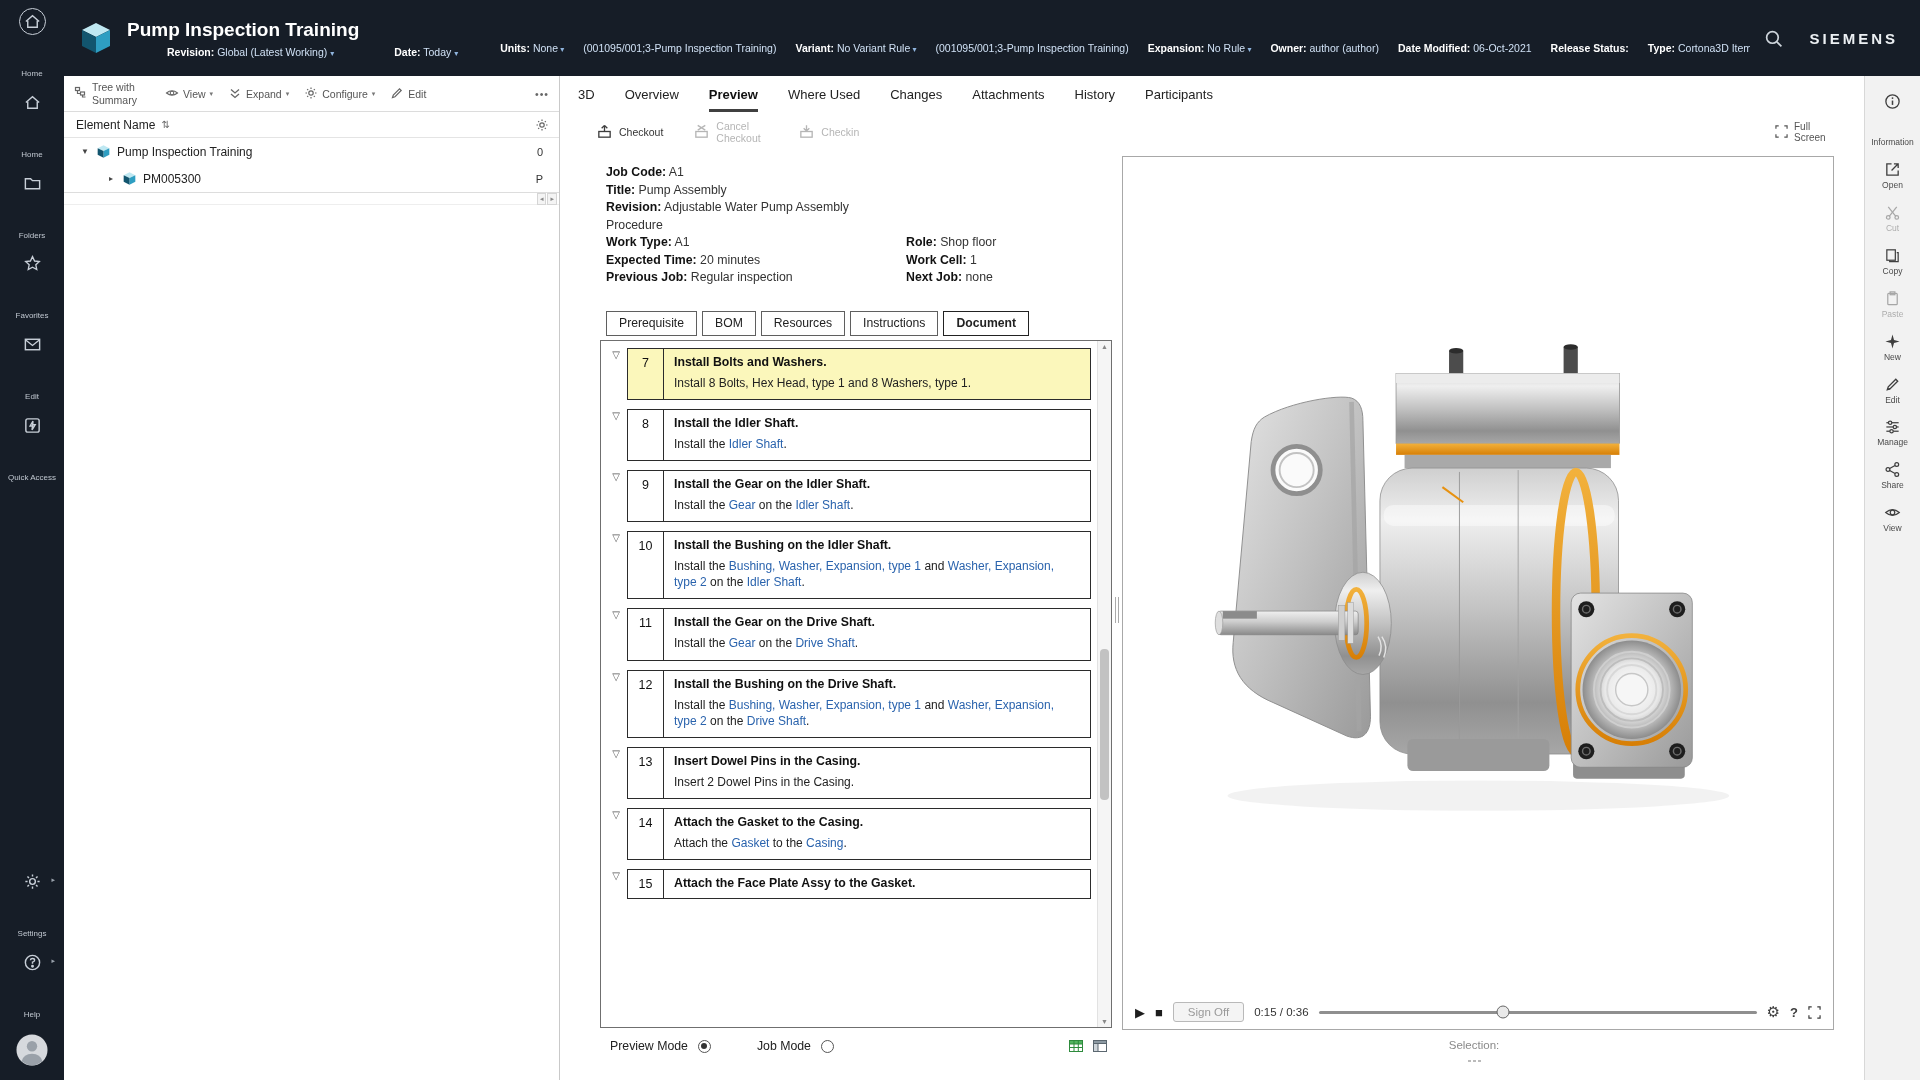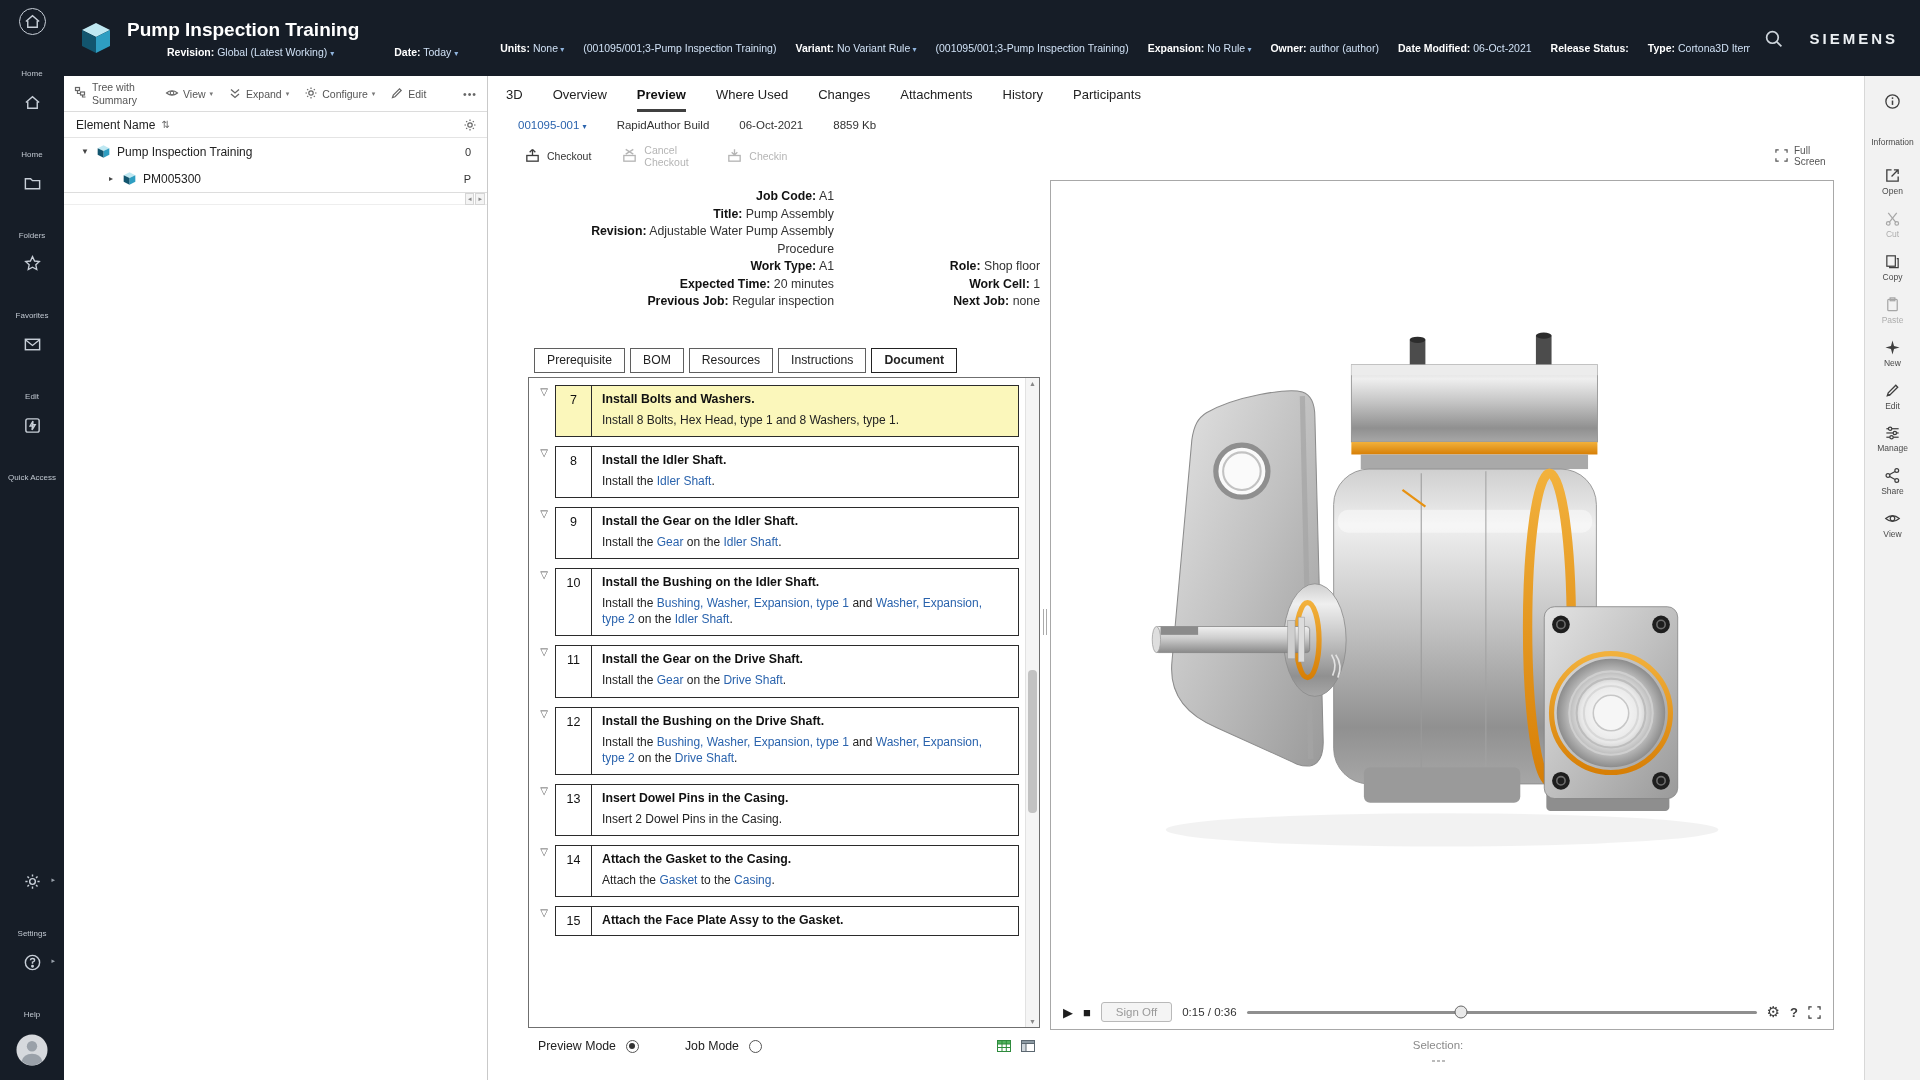--- a/index.html
+++ b/index.html
@@ -33,21 +33,21 @@
   .hfields{display:flex;gap:19px;margin-left:42px;margin-top:20px;font-size:10.5px;white-space:nowrap;overflow:hidden;flex:1;min-width:0;}
   .hfields b{color:#fff;font-weight:bold;}
   .topbar-right{display:flex;align-items:center;gap:26px;margin-left:14px;}
   .search-ic svg{width:19px;height:19px;display:block;}
   .brand{font-size:15px;font-weight:bold;letter-spacing:3px;color:#ecf0f3;}
 
   
   .content{flex:1;display:flex;min-height:0;}
 
   
-  .tree-panel{width:424px;flex-shrink:0;border-right:1px solid #c9c9c9;display:flex;flex-direction:column;background:#fff;}
+  .tree-panel{width:496px;flex-shrink:0;border-right:1px solid #c9c9c9;display:flex;flex-direction:column;background:#fff;}
   .tree-toolbar{display:flex;align-items:center;gap:15px;padding:5px 10px;border-bottom:1px solid #dcdcdc;color:#555;font-size:10.5px;min-height:36px;}
   .ttool{display:flex;align-items:center;gap:4px;}
   .ttool.first span.tlabel{width:58px;line-height:1.15;}
   .ttool .tcaret{font-size:7px;color:#777;}
   .ttool svg{width:14px;height:14px;}
   .ttool.overflow{margin-left:auto;letter-spacing:1px;color:#666;}
   .elem-head{display:flex;align-items:center;padding:0 10px 0 12px;height:26px;border-bottom:1px solid #e4e4e4;font-size:12px;color:#222;}
   .sort-ic{font-size:10px;color:#666;margin-left:6px;}
   .elem-gear{margin-left:auto;}
   .elem-gear svg{width:14px;height:14px;display:block;}
@@ -74,21 +74,21 @@
   .act.disabled{color:#b5b5b5;}
   .act .two-line{width:52px;line-height:1.15;}
   .fullscreen{margin-left:auto;display:flex;align-items:center;gap:6px;color:#555;font-size:10px;}
   .fullscreen .fs-text{width:40px;line-height:1.15;}
   .fullscreen svg{width:13px;height:13px;}
 
   .body-row{flex:1;display:flex;min-height:0;padding:4px 30px 16px 24px;}
   .doc-col{width:512px;flex-shrink:0;display:flex;flex-direction:column;min-height:0;}
 
   
-  .job-block{margin:8px 0 13px 6px;font-size:12.3px;line-height:17.5px;text-align:right;}
+  .job-block{margin:8px 0 0 6px;font-size:12.3px;line-height:17.5px;}
   .job-row{display:grid;grid-template-columns:300px 1fr;}
   .job-cell b{font-weight:bold;color:#111;}
   .job-cell span{color:#333;}
 
   
   .doc-tabs{display:flex;margin-top:24px;padding-left:6px;}
   .dtab{border:1px solid #5f5f5f;padding:4px 12px 5px;font-size:12.2px;color:#222;background:#fff;margin-right:5px;}
   .dtab.active{font-weight:bold;border-width:1.5px;border-color:#222;}
 
   
@@ -139,21 +139,21 @@
   .selection-row svg.mini{width:16px;height:16px;}
   .sel-ico{width:13px;height:13px;display:inline-block;}
   .sel-ico.dashed{border:1px dashed #bbb;}
   .ttrack{width:330px;height:3px;background:#b5b5b5;border-radius:2px;position:relative;}
   .tthumb{position:absolute;top:50%;width:12px;height:12px;border-radius:50%;background:#ececec;border:1.5px solid #9a9a9a;transform:translate(-50%,-50%);}
   .sphere{width:15px;height:15px;border-radius:50%;background:radial-gradient(circle at 35% 30%,#f2f2f2,#c9c9c9 70%,#b0b0b0);margin-left:auto;}
 
   
   .right-rail{width:56px;flex-shrink:0;background:#f2f2f2;border-left:1px solid #d8d8d8;display:flex;flex-direction:column;align-items:center;padding-top:10px;}
   .rail-item{display:flex;flex-direction:column;align-items:center;gap:3px;padding:7px 0;color:#3f3f3f;width:100%;}
-  .rail-item:first-child{margin-bottom:6px;gap:28px;}
+  .rail-item:first-child{gap:28px;}
   .rail-item .ricon svg{width:17px;height:17px;display:block;}
   .rail-item .rlabel{font-size:8.5px;color:#4a4a4a;text-align:center;line-height:1.05;}
   .rail-item.disabled{opacity:.42;}
 </style>
 </head>
 <body>
 
 <div class="app" data-interactable="false">
 
   <aside class="left-rail" data-interactable="false">
@@ -370,26 +370,20 @@
             <div class="tab" data-interactable="true">3D</div>
             <div class="tab" data-interactable="true">Overview</div>
             <div class="tab active" data-interactable="true">Preview</div>
             <div class="tab" data-interactable="true">Where Used</div>
             <div class="tab" data-interactable="true">Changes</div>
             <div class="tab" data-interactable="true">Attachments</div>
             <div class="tab" data-interactable="true">History</div>
             <div class="tab" data-interactable="true">Participants</div>
           </div>
 
-        <div class="dataset-row" data-interactable="false">
-          <span class="ds-link" data-interactable="true"><span data-interactable="false">001095-001</span> <span class="caret" data-interactable="false">▾</span></span>
-          <span data-interactable="false">RapidAuthor Build</span>
-          <span data-interactable="false">06-Oct-2021</span>
-          <span data-interactable="false">8859 Kb</span>
-        </div>
 
         <div class="actions-row" data-interactable="false">
           <span class="act" data-interactable="true">
             <span data-interactable="false">
               <svg viewBox="0 0 18 18" fill="none" stroke="#3d3d3d" stroke-width="1.4">
                   <rect x="3" y="9" width="12" height="6"></rect>
                   <path d="M9 9 V2.5 M9 2.5 L6 5.5 M9 2.5 L12 5.5"></path>
                 </svg>
             </span>
             <span data-interactable="false">Checkout</span>

